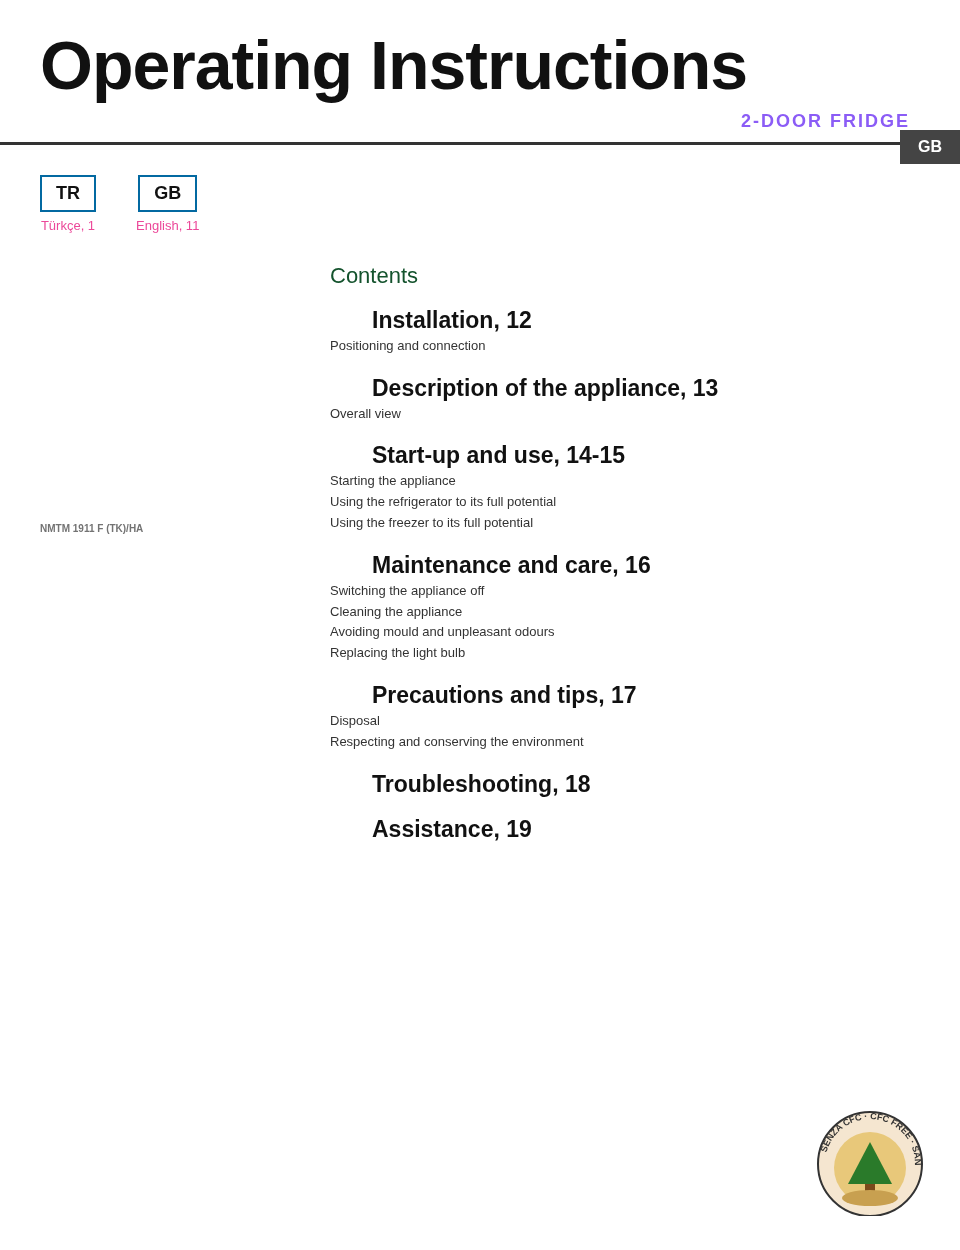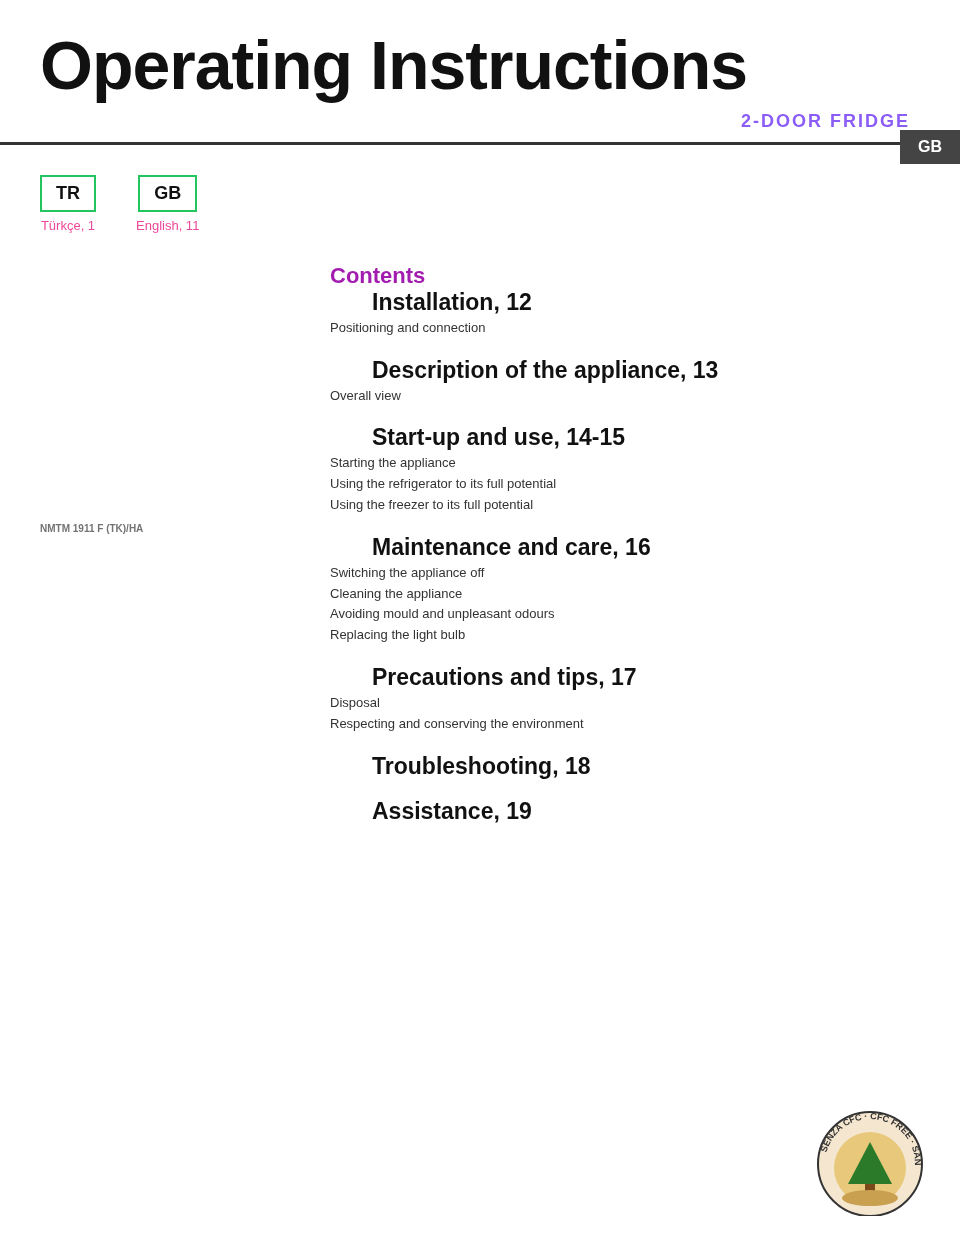--- a/index.html
+++ b/index.html
@@ -39,21 +39,21 @@
 
     
     .lang-section {
       display: flex;
       align-items: flex-start;
       padding: 30px 40px 0 40px;
       gap: 40px;
     }
 
     .lang-badge {
-      border: 2px solid #22c55e;
+      border: 2px solid #0369a1;
       padding: 6px 14px;
       font-size: 18px;
       font-weight: 700;
       color: #111;
     }
 
     .lang-label {
       font-size: 13px;
       color: #ec4899;
       margin-top: 6px;
@@ -97,22 +97,23 @@
       right: 0;
       background: #444;
       color: white;
       font-size: 16px;
       font-weight: 700;
       padding: 8px 18px;
     }
 
     .contents-title {
       font-size: 22px;
-      font-weight: 700;
-      color: #a21caf;
+      font-weight: 400;
+      margin-bottom: 18px;
+      color: #14532d;
     }
 
     .toc-section {
       margin-bottom: 18px;
     }
 
     .toc-heading {
       font-size: 23px;
       font-weight: 700;
       color: #111;

